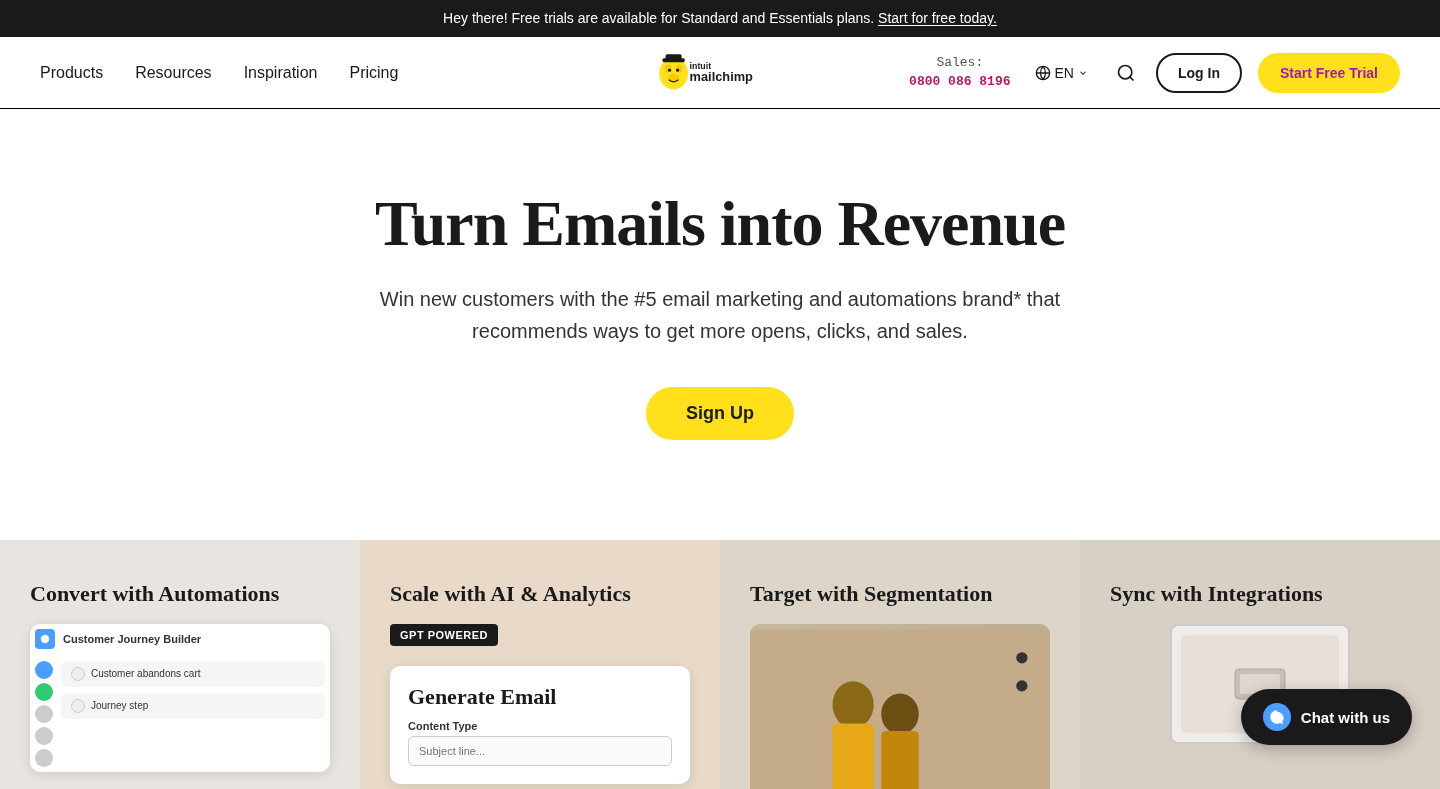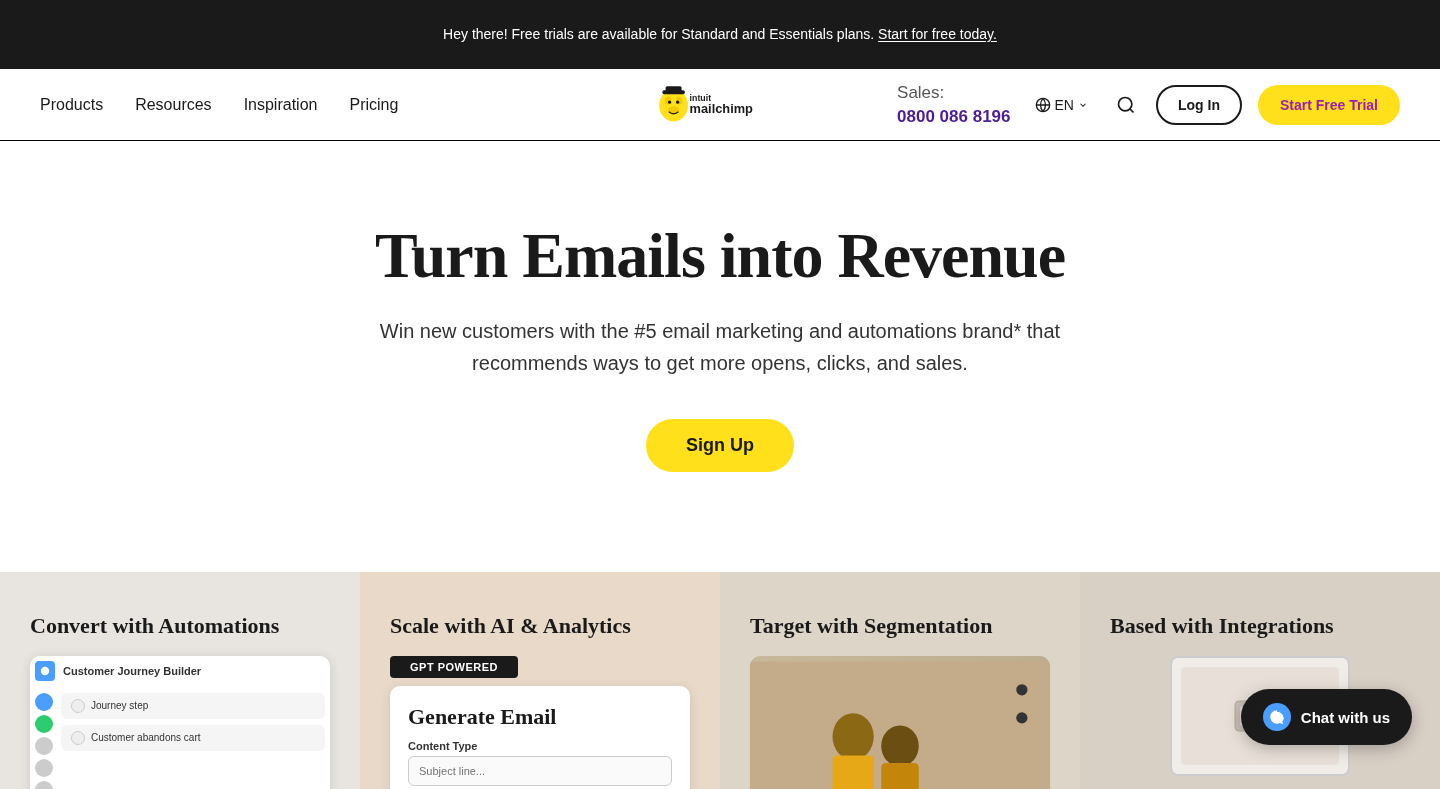--- a/index.html
+++ b/index.html
@@ -4,21 +4,21 @@
   <style>
     *, *::before, *::after { box-sizing: border-box; margin: 0; padding: 0; }
     body { font-family: 'Helvetica Neue', Helvetica, Arial, sans-serif; background: #fff; color: #1a1a1a; overflow-x: hidden; }
 
     
     .top-banner {
       background: #1a1a1a;
       color: #fff;
       text-align: center;
       font-size: 14px;
-      padding: 24px 16px;
+      padding: 8px 16px;
       line-height: 1.5;
     }
     .top-banner a {
       color: #fff;
       text-decoration: underline;
       text-underline-offset: 2px;
     }
 
     
     nav {
@@ -51,26 +51,27 @@
       height: 40px;
       width: auto;
     }
     .nav-right {
       margin-left: auto;
       display: flex;
       align-items: center;
       gap: 16px;
     }
     .sales-info {
-      text-align: left;
-      font-size: 17px;
+      text-align: center;
+      font-size: 13px;
       line-height: 1.4;
+      font-family: Liberation Mono, monospace;
     }
     .sales-info .sales-label { color: #555; }
-    .sales-info .sales-number { font-weight: 600; color: #4c1d95; }
+    .sales-info .sales-number { font-weight: 600; color: #be185d; }
     .lang-btn {
       display: flex;
       align-items: center;
       gap: 4px;
       font-size: 14px;
       cursor: pointer;
       padding: 4px 8px;
       border: none;
       background: none;
       color: #1a1a1a;
@@ -228,24 +229,24 @@
       border: 1px solid #ccc;
       flex-shrink: 0;
     }
 
     
     .gpt-badge {
       background: #1a1a1a;
       color: #fff;
       font-size: 11px;
       font-weight: 700;
-      padding: 5px 20px;
+      padding: 5px 10px;
       border-radius: 4px;
       display: inline-block;
-      margin-bottom: 8px;
+      margin-bottom: 20px;
       letter-spacing: 0.5px;
     }
     .ai-card {
       background: #fff;
       border-radius: 10px;
       padding: 18px;
       box-shadow: 0 2px 12px rgba(0,0,0,0.1);
       font-size: 13px;
     }
     .ai-card-title {
@@ -431,25 +432,25 @@
         <div class="automation-left">
           <div class="sidebar-dot"></div>
           <div class="sidebar-dot green"></div>
           <div class="sidebar-dot gray"></div>
           <div class="sidebar-dot gray"></div>
           <div class="sidebar-dot gray"></div>
         </div>
         <div class="automation-content">
           <div class="automation-node">
             <div class="node-icon"></div>
-            <span>Journey step</span>
+            <span>Customer abandons cart</span>
           </div>
           <div class="automation-node">
             <div class="node-icon"></div>
-            <span>Customer abandons cart</span>
+            <span>Journey step</span>
           </div>
         </div>
       </div>
     </div>
   </div>
 
   <div class="feature-card">
     <div class="feature-card-title">Scale with AI &amp; Analytics</div>
     <div class="gpt-badge">GPT POWERED</div>
     <div class="ai-card">
@@ -472,21 +473,21 @@
         <ellipse cx="160" cy="90" rx="20" ry="22" fill="#6b4e11"></ellipse>
         <rect x="140" y="108" width="40" height="72" rx="5" fill="#c4860a"></rect>
 
         <circle cx="290" cy="30" r="6" fill="#333"></circle>
         <circle cx="290" cy="60" r="6" fill="#333"></circle>
       </svg>
     </div>
   </div>
 
   <div class="feature-card">
-    <div class="feature-card-title">Based with Integrations</div>
+    <div class="feature-card-title">Sync with Integrations</div>
     <div class="integrations-mockup">
       <div class="laptop-mockup">
         <div class="laptop-screen">
           <svg width="60" height="40" viewBox="0 0 60 40" xmlns="http://www.w3.org/2000/svg">
             <rect x="5" y="5" width="50" height="30" rx="4" fill="#c8bfb5" stroke="#b0a898" stroke-width="1"></rect>
             <rect x="10" y="10" width="40" height="20" rx="2" fill="#e0d8d0"></rect>
           </svg>
         </div>
       </div>
     </div>

